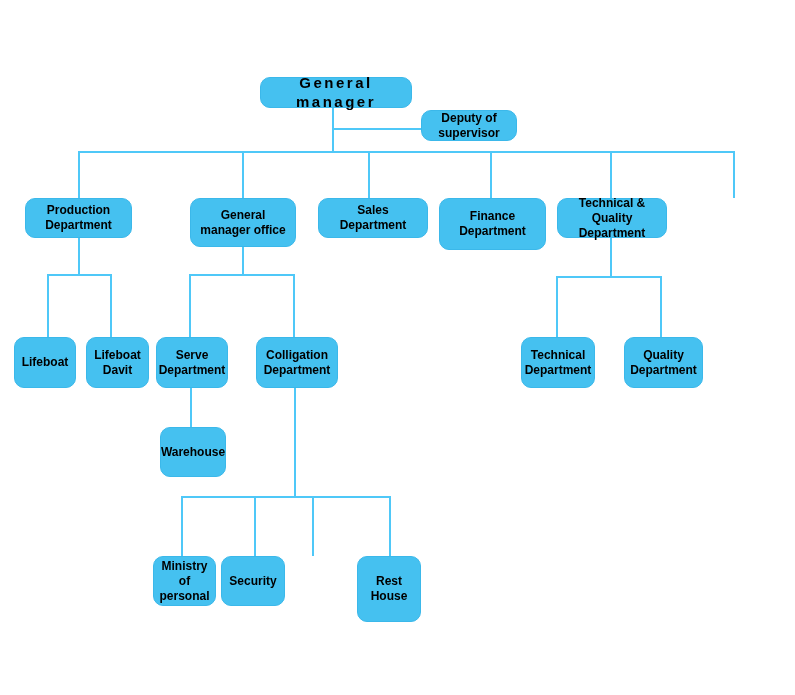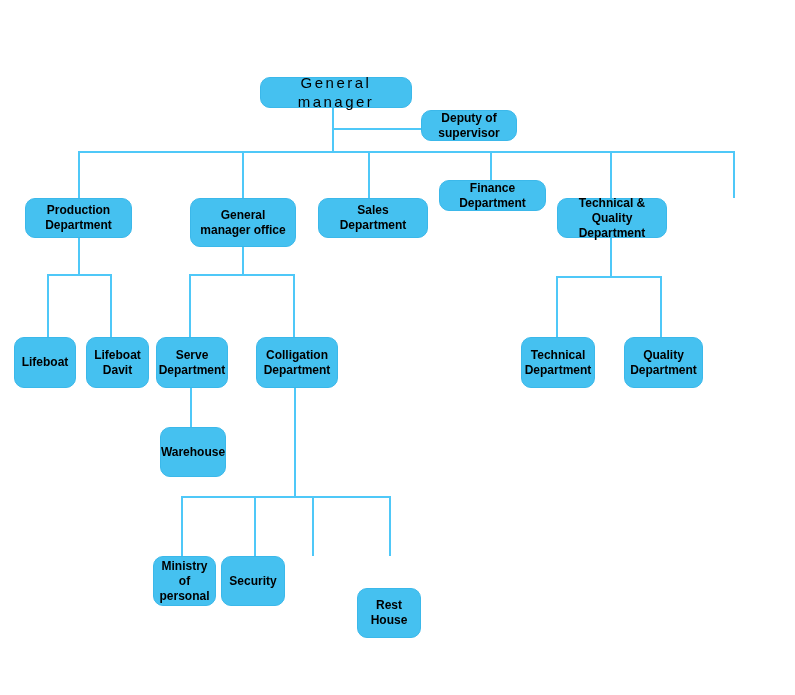--- a/index.html
+++ b/index.html
@@ -30,21 +30,21 @@
     white-space: pre-line;
     color: #000000;
     font-size: 12px;
     font-weight: 700;
     line-height: 1.25;
     padding: 1px 2px;
   }
   .node-label.gm {
     font-size: 15px;
     letter-spacing: 2.5px;
-    font-weight: 400;
+    font-weight: 700;
   }
   .line {
     position: absolute;
     background: #4FC8F8;
   }
 </style>
 </head>
 <body>
 
 <div id="canvas">
@@ -100,21 +100,21 @@
   <div class="node" style="left:190px;top:198px;width:106px;height:49px">
     <span class="node-label">General
 manager office</span>
   </div>
 
   <div class="node" style="left:318px;top:198px;width:110px;height:40px">
     <span class="node-label">Sales
 Department</span>
   </div>
 
-  <div class="node" style="left:439px;top:180px;width:107px;height:31px">
+  <div class="node" style="left:439px;top:198px;width:107px;height:52px">
     <span class="node-label">Finance
 Department</span>
   </div>
 
   <div class="node" style="left:557px;top:198px;width:110px;height:40px">
     <span class="node-label">Technical &amp; Quality
 Department</span>
   </div>
 
 
@@ -154,18 +154,18 @@
   <div class="node" style="left:153px;top:556px;width:63px;height:50px">
     <span class="node-label">Ministry
 of personal</span>
   </div>
 
   <div class="node" style="left:221px;top:556px;width:64px;height:50px">
     <span class="node-label">Security</span>
   </div>
 
 
-  <div class="node" style="left:357px;top:588px;width:64px;height:50px">
+  <div class="node" style="left:357px;top:556px;width:64px;height:66px">
     <span class="node-label">Rest
 House</span>
   </div>
 
 </div>
 
 </body></html>

